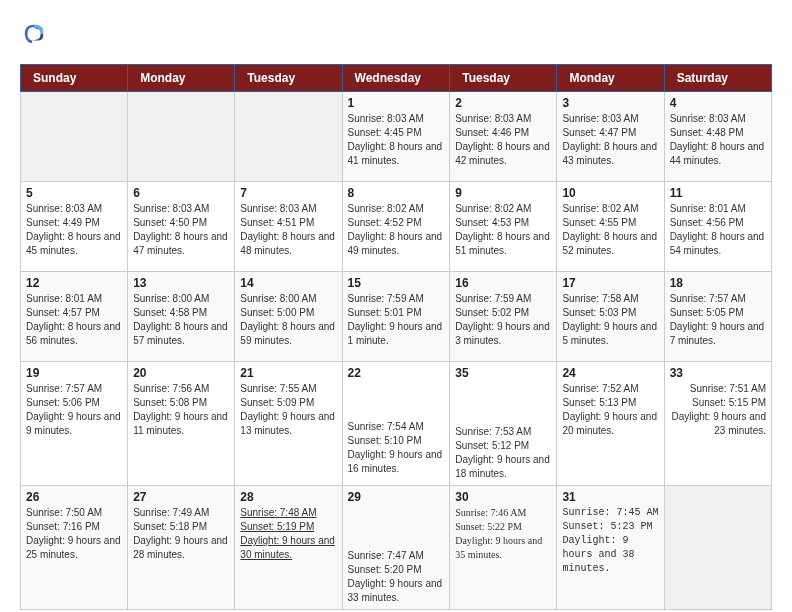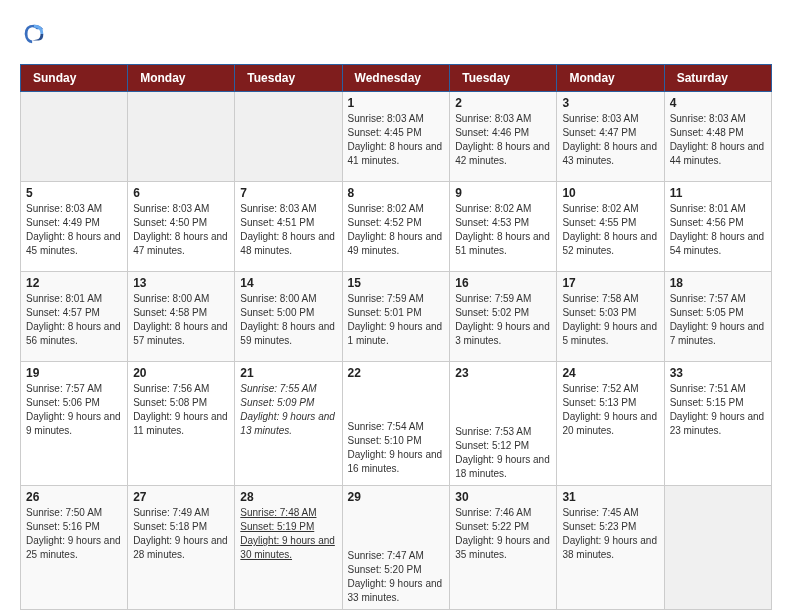--- a/index.html
+++ b/index.html
@@ -248,54 +248,54 @@
 Daylight: 9 hours and 9 minutes.</div>
         </td>
         <td>
           <span class="day-num">20</span>
           <div class="day-info" style="white-space: pre-line;">Sunrise: 7:56 AM
 Sunset: 5:08 PM
 Daylight: 9 hours and 11 minutes.</div>
         </td>
         <td>
           <span class="day-num">21</span>
-          <div class="day-info" style="white-space: pre-line; font-style: italic;">Sunrise: 7:55 AM
+          <div class="day-info" style="white-space: pre-line;">Sunrise: 7:55 AM
 Sunset: 5:09 PM
 Daylight: 9 hours and 13 minutes.</div>
         </td>
         <td>
           <span class="day-num">22</span>
           <div class="day-info" style="white-space: pre-line; margin-top: 40px;">Sunrise: 7:54 AM
 Sunset: 5:10 PM
 Daylight: 9 hours and 16 minutes.</div>
         </td>
         <td>
-          <span class="day-num">23</span>
+          <span class="day-num">35</span>
           <div class="day-info" style="white-space: pre-line; margin-top: 45px;">Sunrise: 7:53 AM
 Sunset: 5:12 PM
 Daylight: 9 hours and 18 minutes.</div>
         </td>
         <td>
           <span class="day-num">24</span>
           <div class="day-info" style="white-space: pre-line;">Sunrise: 7:52 AM
 Sunset: 5:13 PM
 Daylight: 9 hours and 20 minutes.</div>
         </td>
         <td>
           <span class="day-num">33</span>
-          <div class="day-info" style="white-space: pre-line;">Sunrise: 7:51 AM
+          <div class="day-info" style="white-space: pre-line; text-align: right;">Sunrise: 7:51 AM
 Sunset: 5:15 PM
 Daylight: 9 hours and 23 minutes.</div>
         </td>
       </tr>
       <tr>
         <td>
           <span class="day-num">26</span>
           <div class="day-info" style="white-space: pre-line;">Sunrise: 7:50 AM
-Sunset: 5:16 PM
+Sunset: 7:16 PM
 Daylight: 9 hours and 25 minutes.</div>
         </td>
         <td>
           <span class="day-num">27</span>
           <div class="day-info" style="white-space: pre-line;">Sunrise: 7:49 AM
 Sunset: 5:18 PM
 Daylight: 9 hours and 28 minutes.</div>
         </td>
         <td>
           <span class="day-num">28</span>
@@ -304,26 +304,26 @@
 Daylight: 9 hours and 30 minutes.</div>
         </td>
         <td>
           <span class="day-num">29</span>
           <div class="day-info" style="white-space: pre-line; margin-top: 45px;">Sunrise: 7:47 AM
 Sunset: 5:20 PM
 Daylight: 9 hours and 33 minutes.</div>
         </td>
         <td>
           <span class="day-num">30</span>
-          <div class="day-info" style="white-space: pre-line;">Sunrise: 7:46 AM
+          <div class="day-info" style="white-space: pre-line; font-family: Liberation Serif, serif;">Sunrise: 7:46 AM
 Sunset: 5:22 PM
 Daylight: 9 hours and 35 minutes.</div>
         </td>
         <td>
           <span class="day-num">31</span>
-          <div class="day-info" style="white-space: pre-line;">Sunrise: 7:45 AM
+          <div class="day-info" style="white-space: pre-line; font-family: Liberation Mono, monospace;">Sunrise: 7:45 AM
 Sunset: 5:23 PM
 Daylight: 9 hours and 38 minutes.</div>
         </td>
         <td class="empty-cell"></td>
       </tr>
     </tbody>
 </table>
 
 </body></html>

